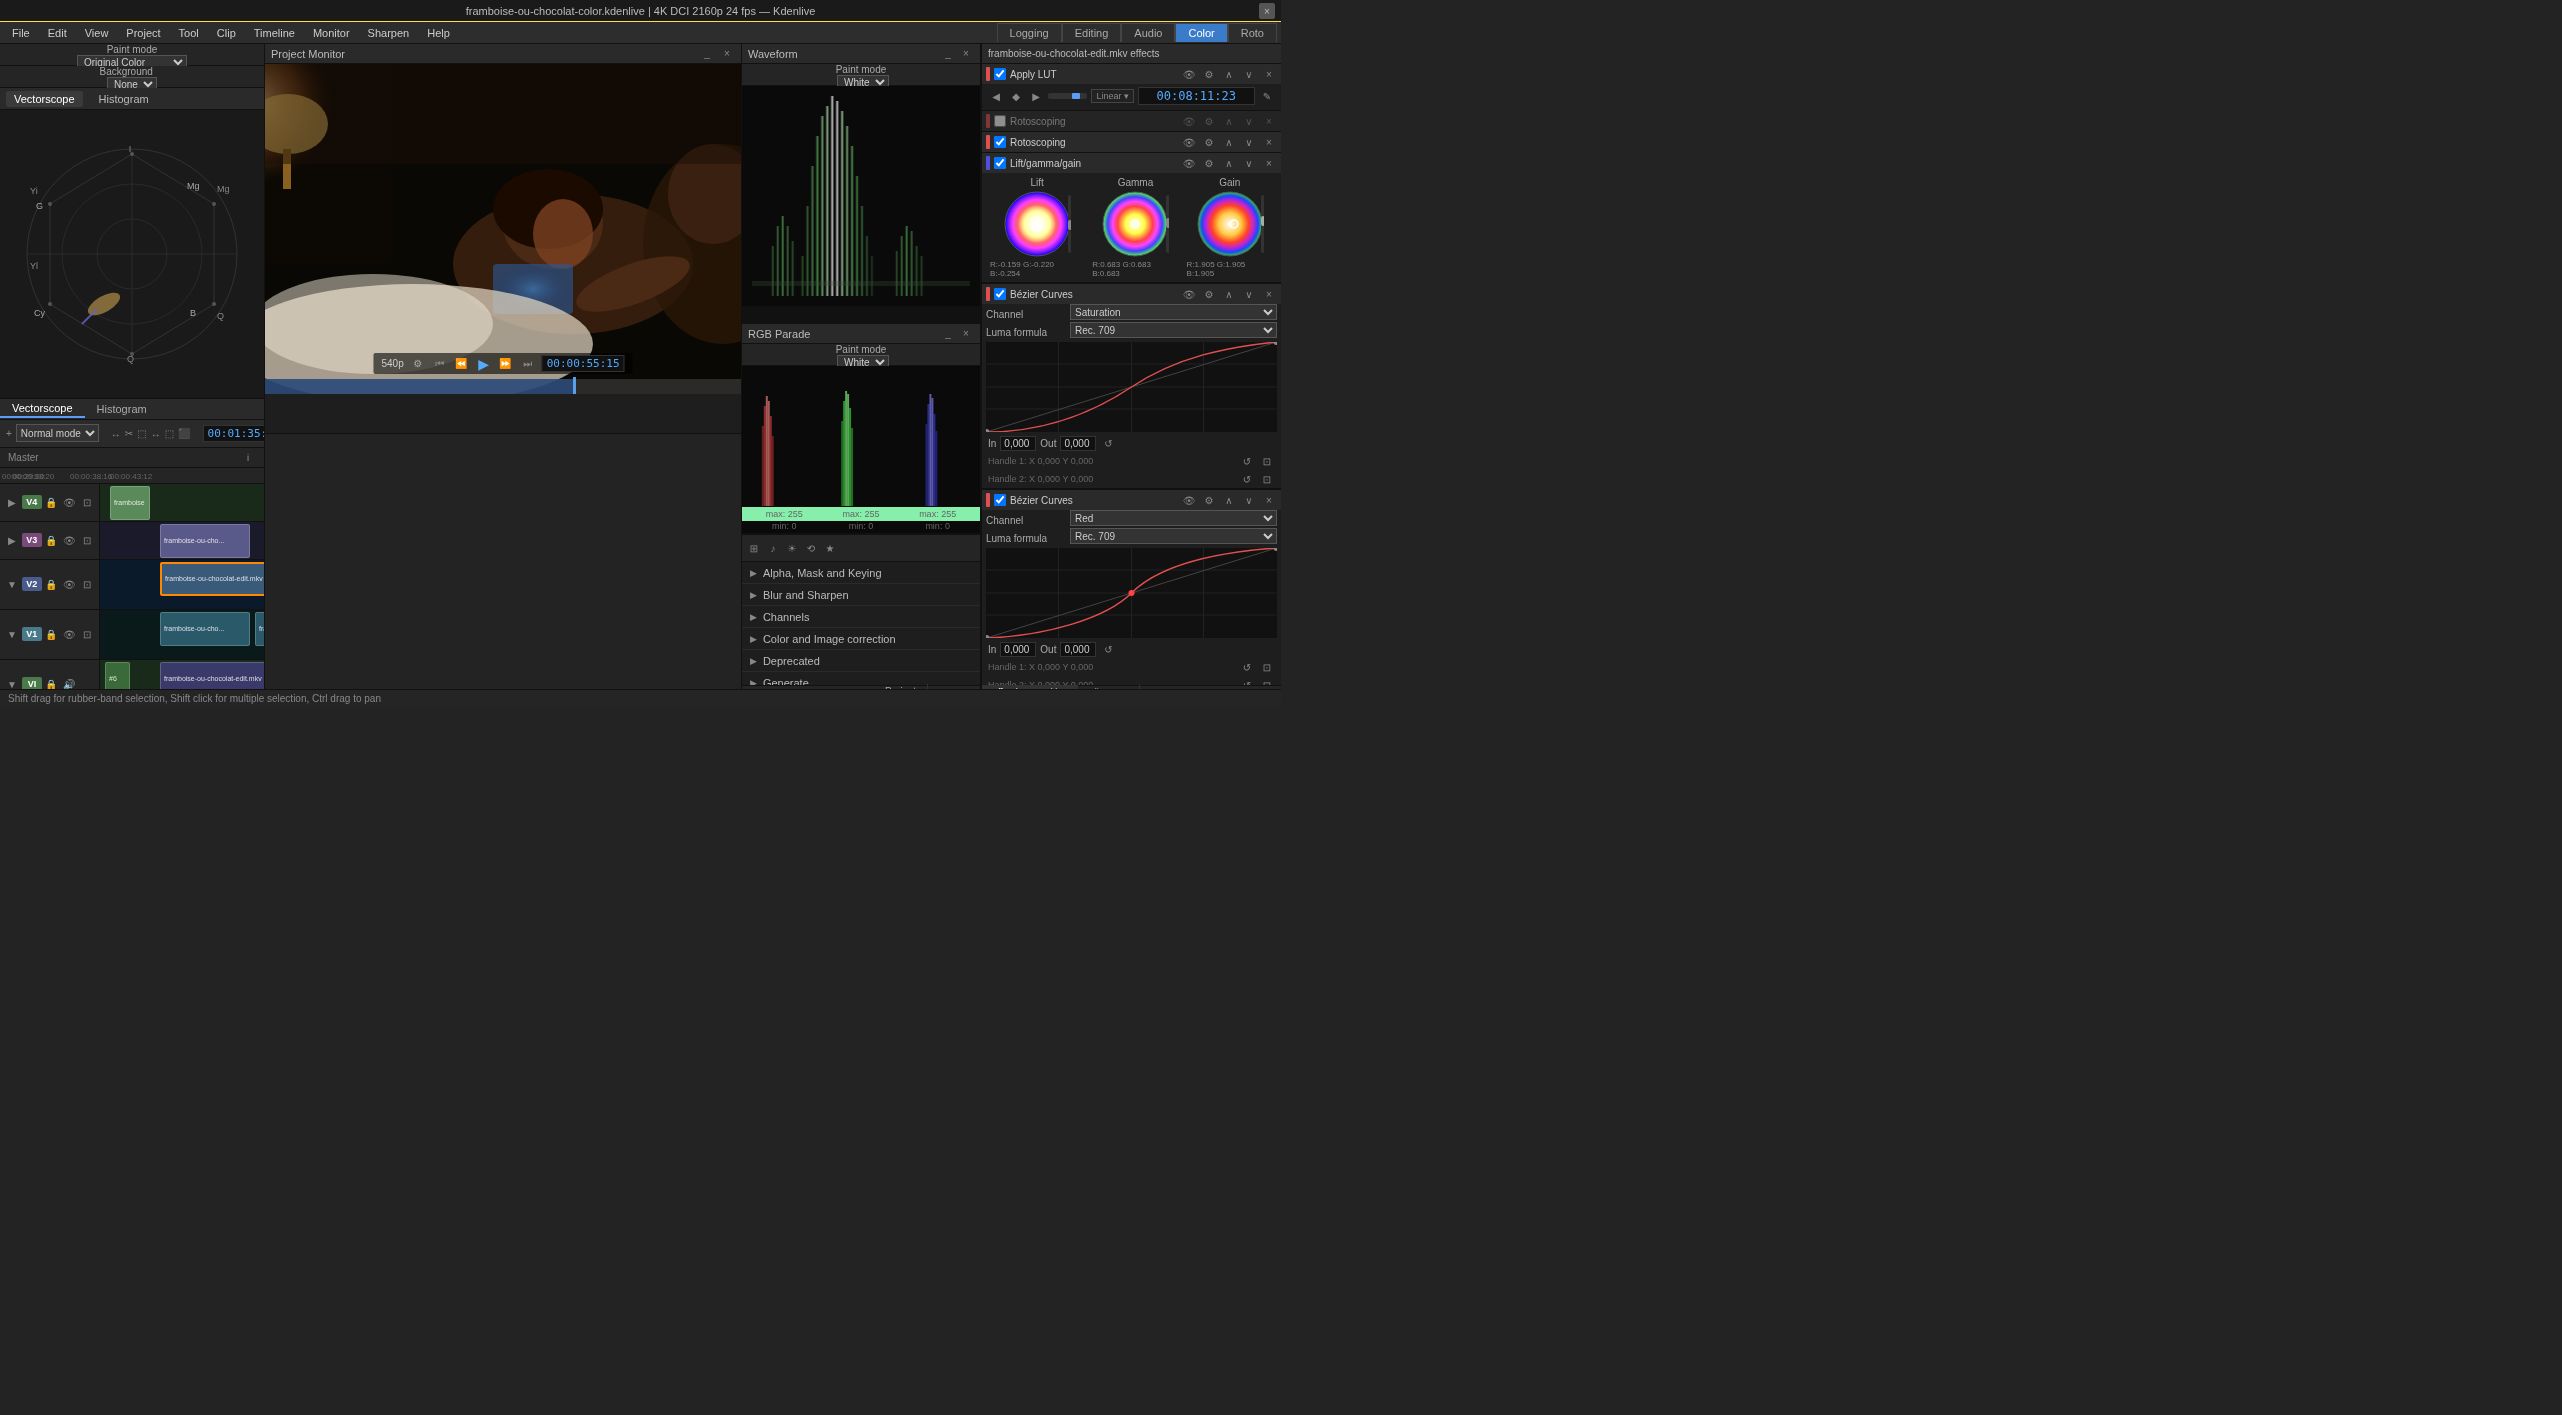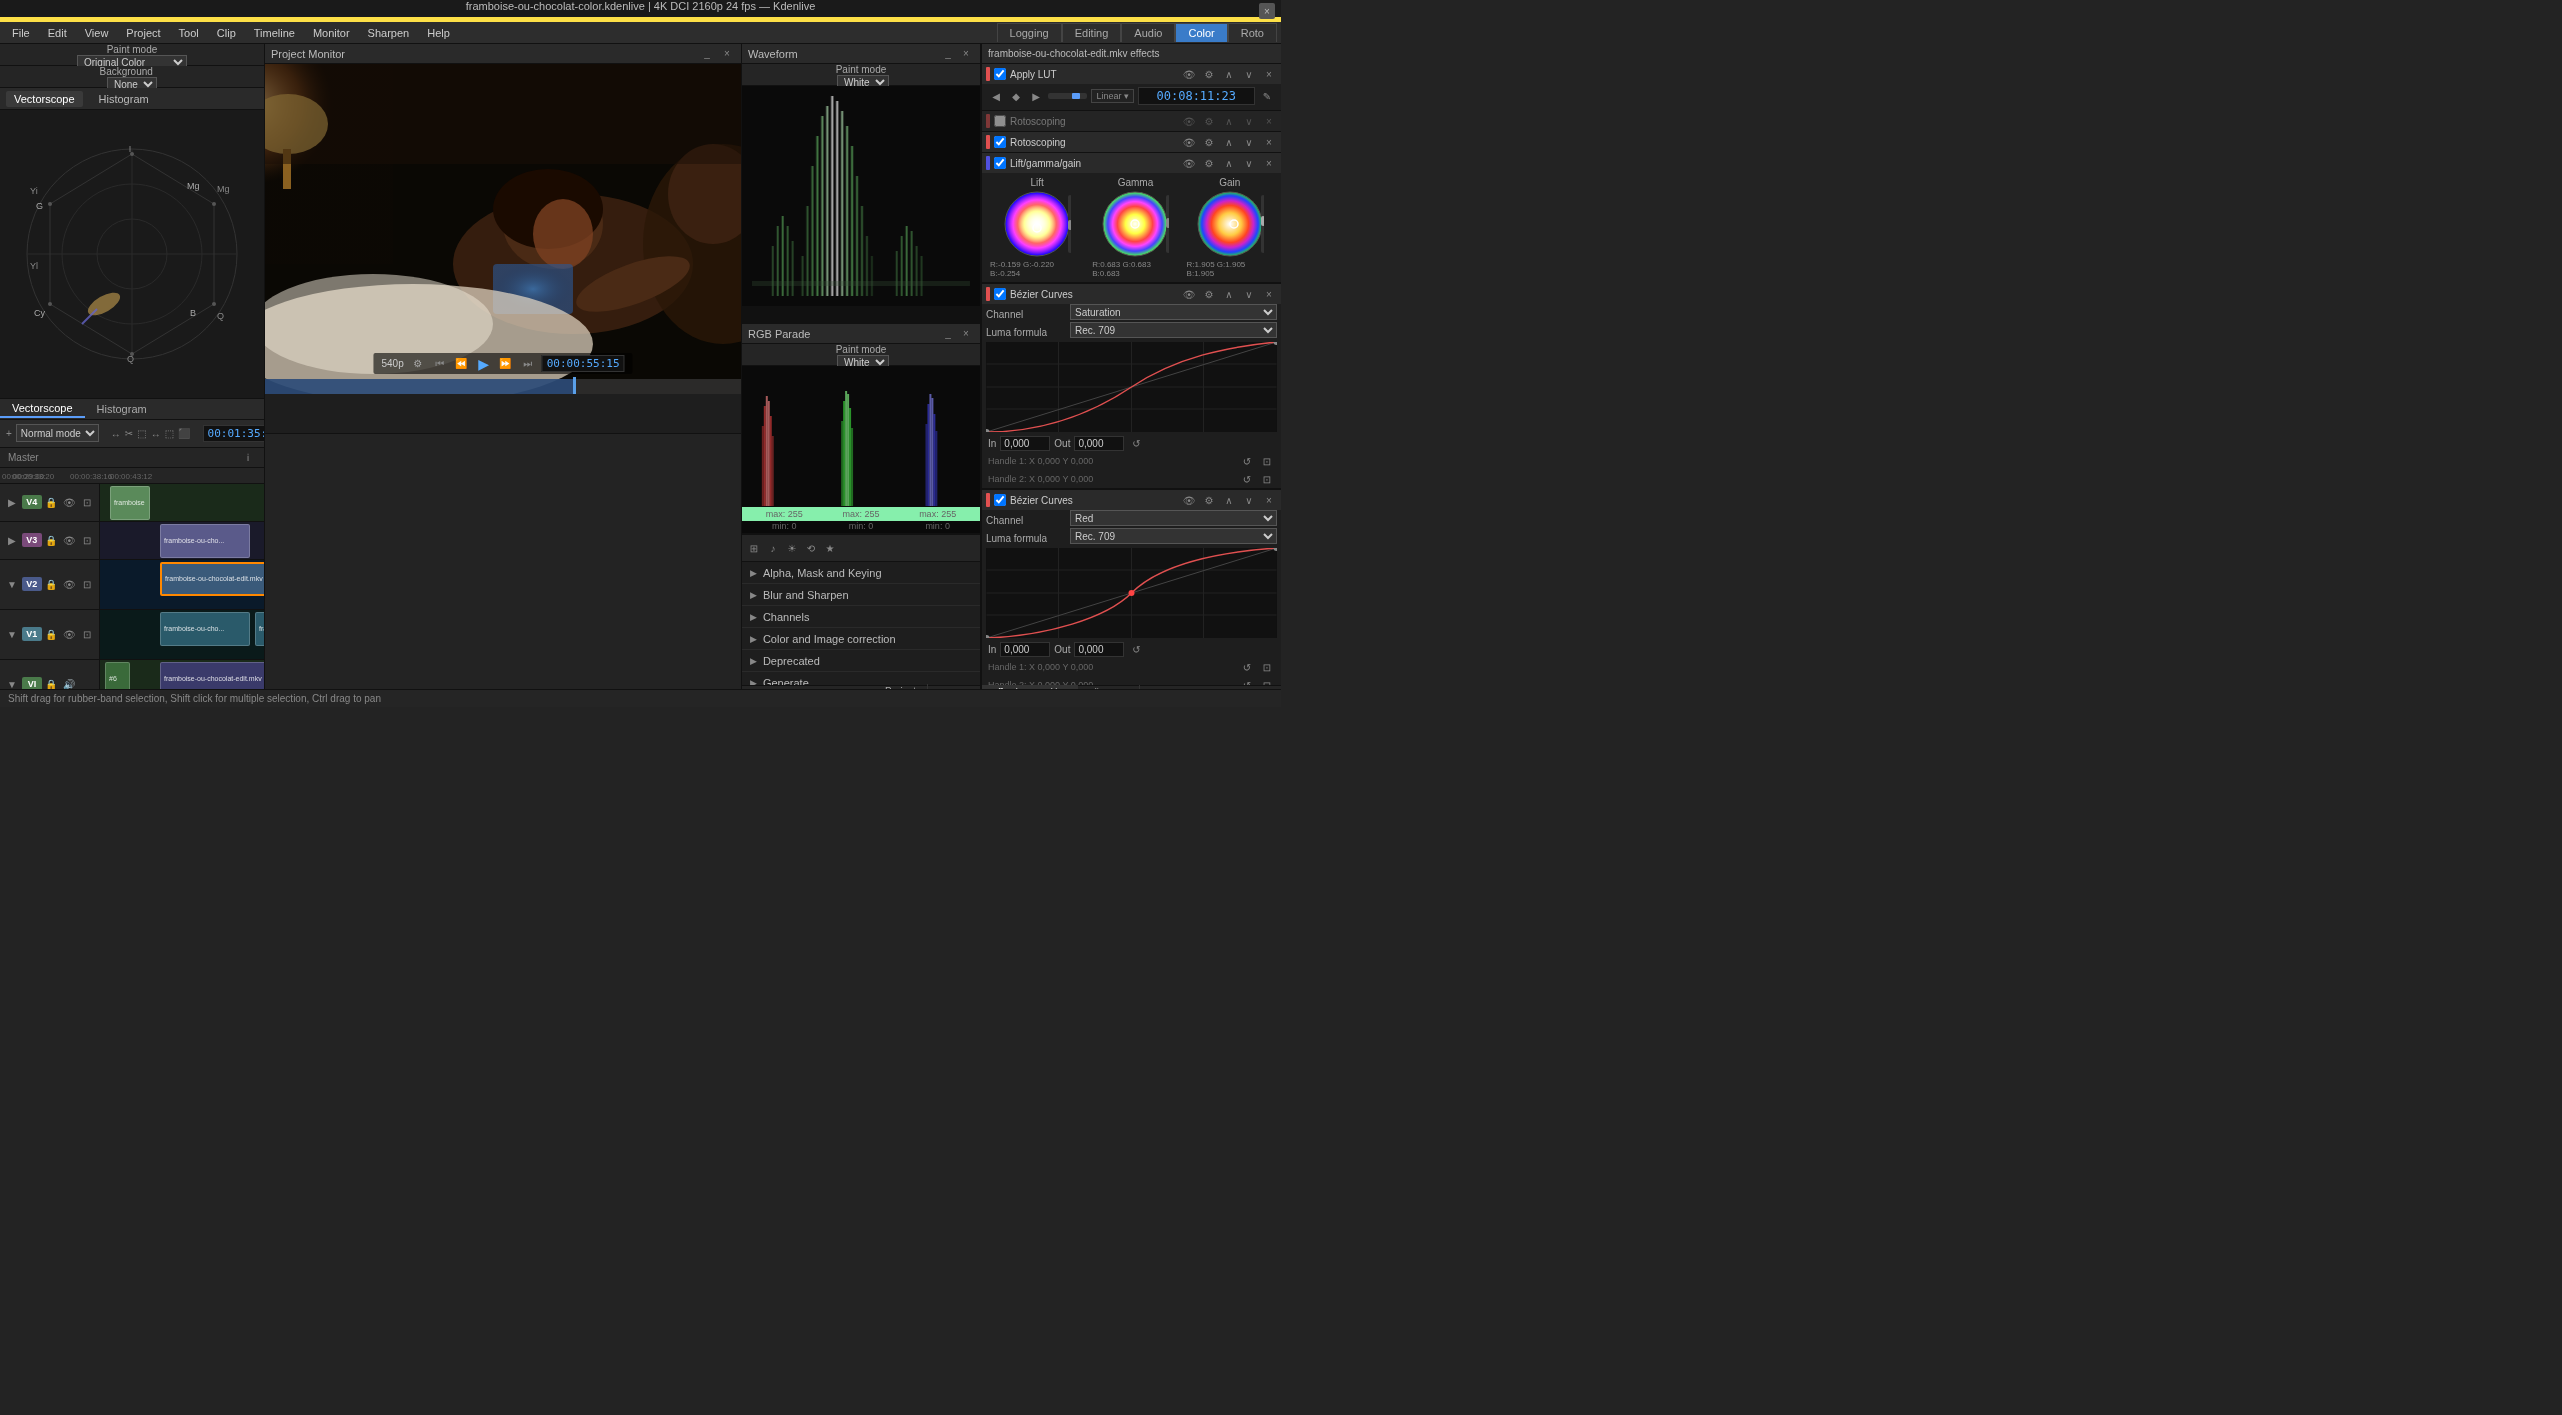--- a/index.html
+++ b/index.html
@@ -13,25 +13,25 @@
       overflow: hidden;
       position: relative;
     }
 
     
     .titlebar {
       width: 100%;
       height: 22px;
       background: #1a1a1a;
       display: flex;
-      align-items: flex-start;
+      align-items: center;
       justify-content: center;
       color: #bbb;
       font-size: 11px;
-      border-bottom: 5px solid #fde047;
+      border-bottom: 1px solid #fde047;
       position: relative;
     }
     .titlebar-close {
       position: absolute;
       right: 6px;
       top: 3px;
       width: 16px;
       height: 16px;
       background: #555;
       border-radius: 2px;
@@ -404,21 +404,21 @@
       align-items: center;
       padding: 1px 6px;
       gap: 4px;
       font-size: 10px;
       color: #aaa;
     }
     .io-field {
       background: #111;
       border: 1px solid #333;
       color: #ccc;
-      width: 50px;
+      width: 36px;
       font-size: 10px;
       padding: 1px 2px;
     }
 
     
     .icon-btn {
       width: 16px;
       height: 16px;
       background: transparent;
       border: none;

